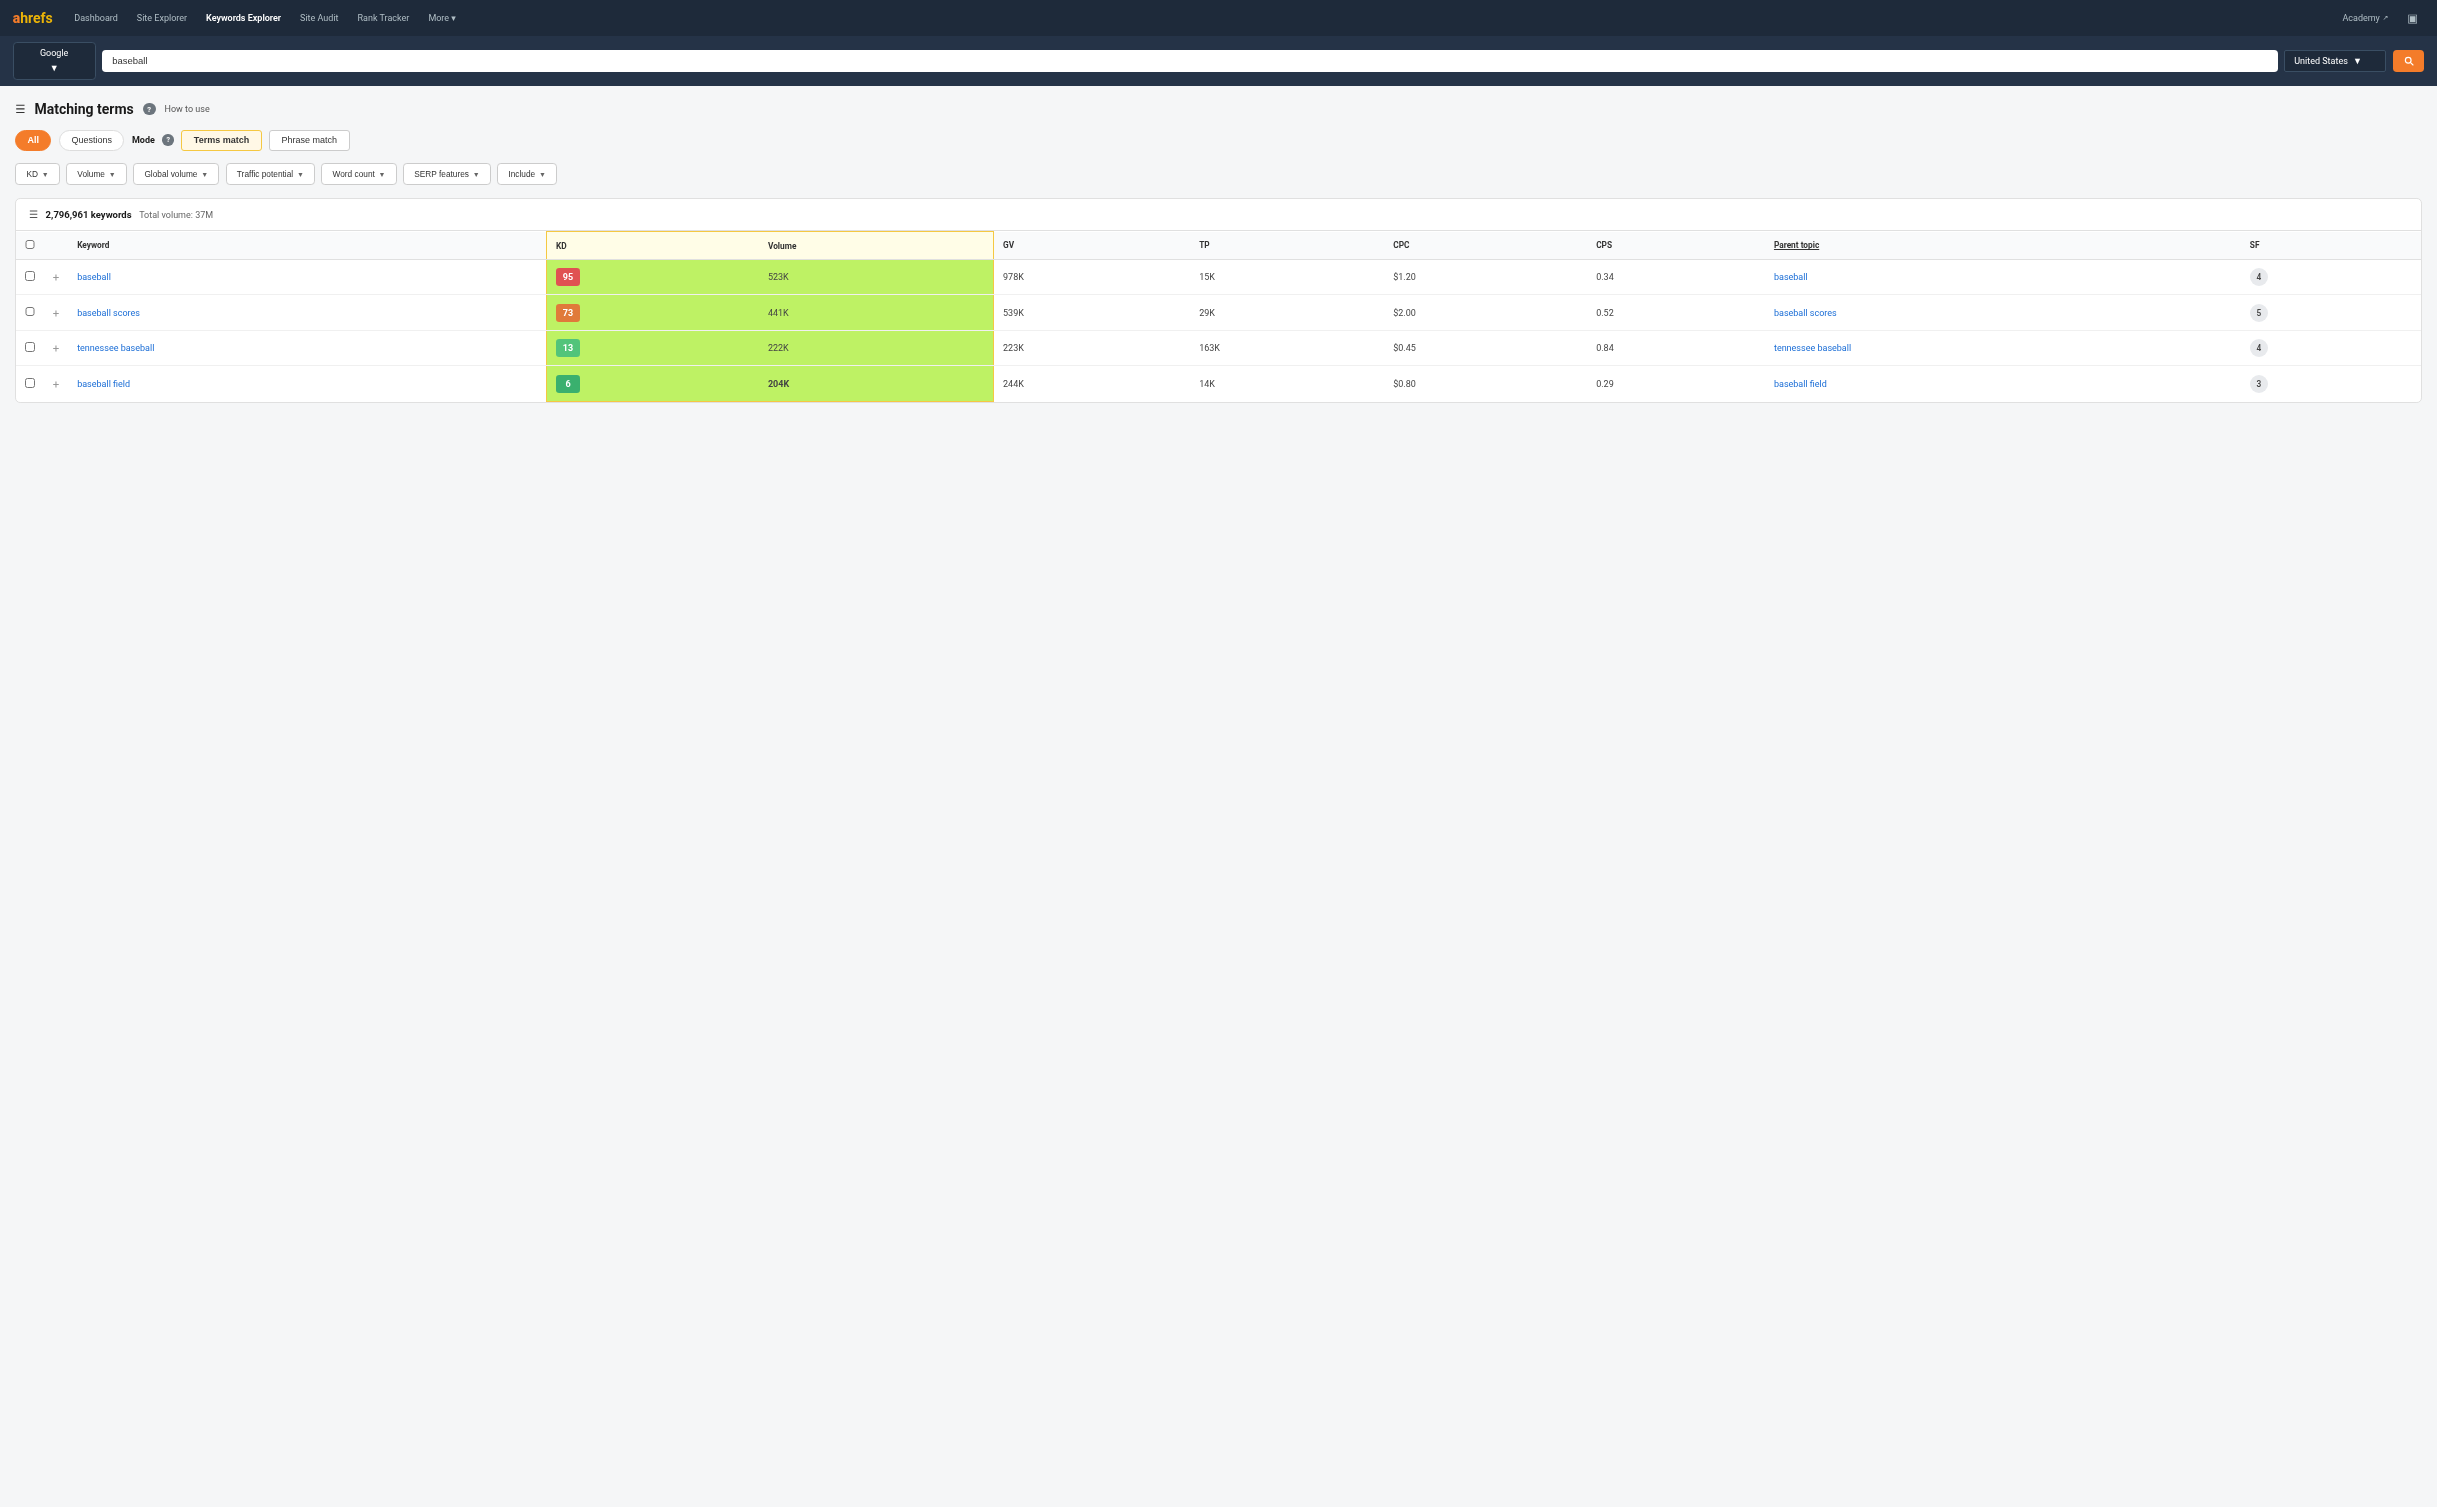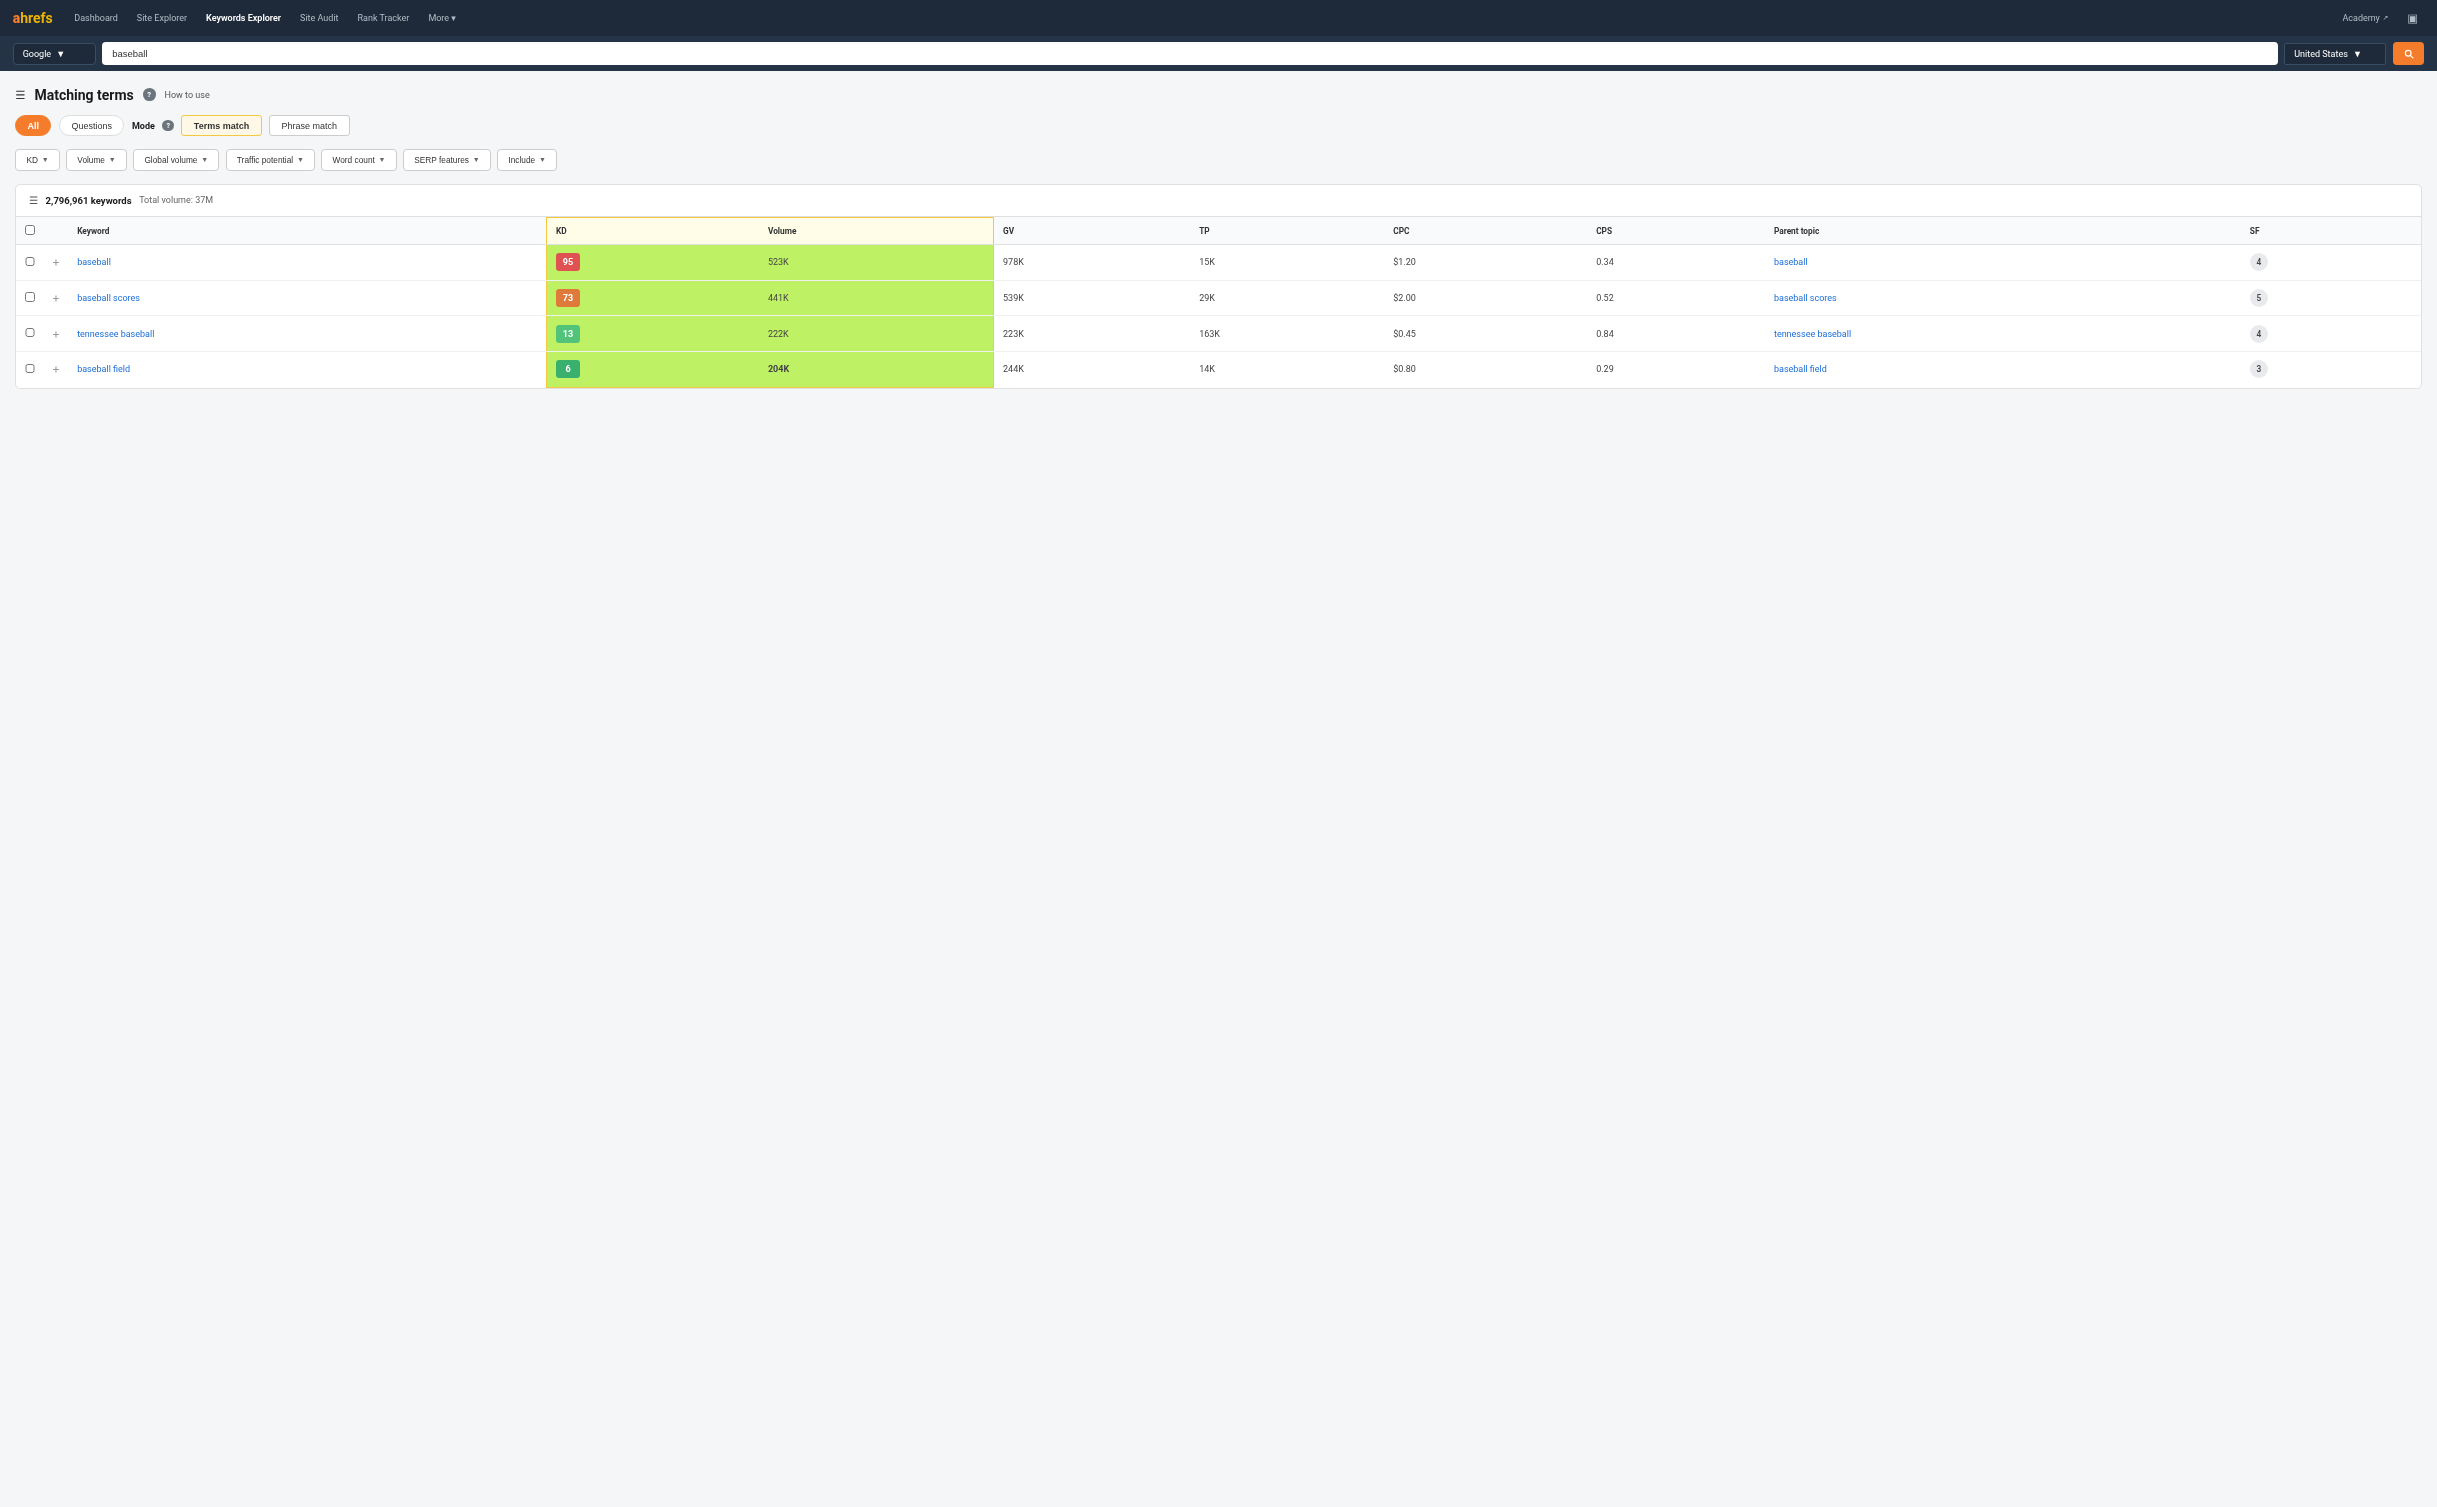--- a/index.html
+++ b/index.html
@@ -40,20 +40,21 @@
       padding: 6.3px 12.7px;
       display: flex;
       align-items: center;
       gap: 6.3px;
     }
     .search-engine-select {
       background: #1e2a3a; color: #fff; border: 0.6px solid #3a4e63;
       padding: 5.1px 9px; border-radius: 3.8px; font-size: 9px;
       display: flex; align-items: center; gap: 5.1px; cursor: pointer;
       min-width: 83px;
+      flex-direction: column;
     }
     .search-input {
       flex: 1; background: #fff; border: none; border-radius: 3.8px;
       padding: 5.7px 10.2px; font-size: 9.5px; color: #333; outline: none;
     }
     .country-select {
       background: #1e2a3a; color: #fff; border: 0.6px solid #3a4e63;
       padding: 5.1px 9px; border-radius: 2px; font-size: 9px;
       display: flex; align-items: center; gap: 5.1px; cursor: pointer;
       min-width: 102px;
@@ -267,21 +268,21 @@
             <input type="checkbox" style="">
           </th>
           <th style="width:19px;"></th>
           <th style="cursor:pointer;">Keyword</th>
           <th class="kd-th" style="cursor:pointer; border-top:1.9px solid #f5c842; border-left:1.9px solid #f5c842;">KD</th>
           <th class="kd-th" style="cursor:pointer; border-top:1.9px solid #f5c842; border-right:1.9px solid #f5c842;">Volume</th>
           <th style="cursor:pointer;">GV</th>
           <th style="cursor:pointer;">TP</th>
           <th style="cursor:pointer;">CPC</th>
           <th style="cursor:pointer;">CPS</th>
-          <th style="cursor:pointer;">Parent topic</th>
+          <th style="cursor:pointer;text-decoration:underline;">Parent topic</th>
           <th style="cursor:pointer;">SF</th>
         </tr>
       </thead>
       <tbody id="table-body">
       <tr>
     <td class="checkbox-col">
       <input type="checkbox" style="">
     </td>
     <td>
       <span class="add-btn">+</span>

